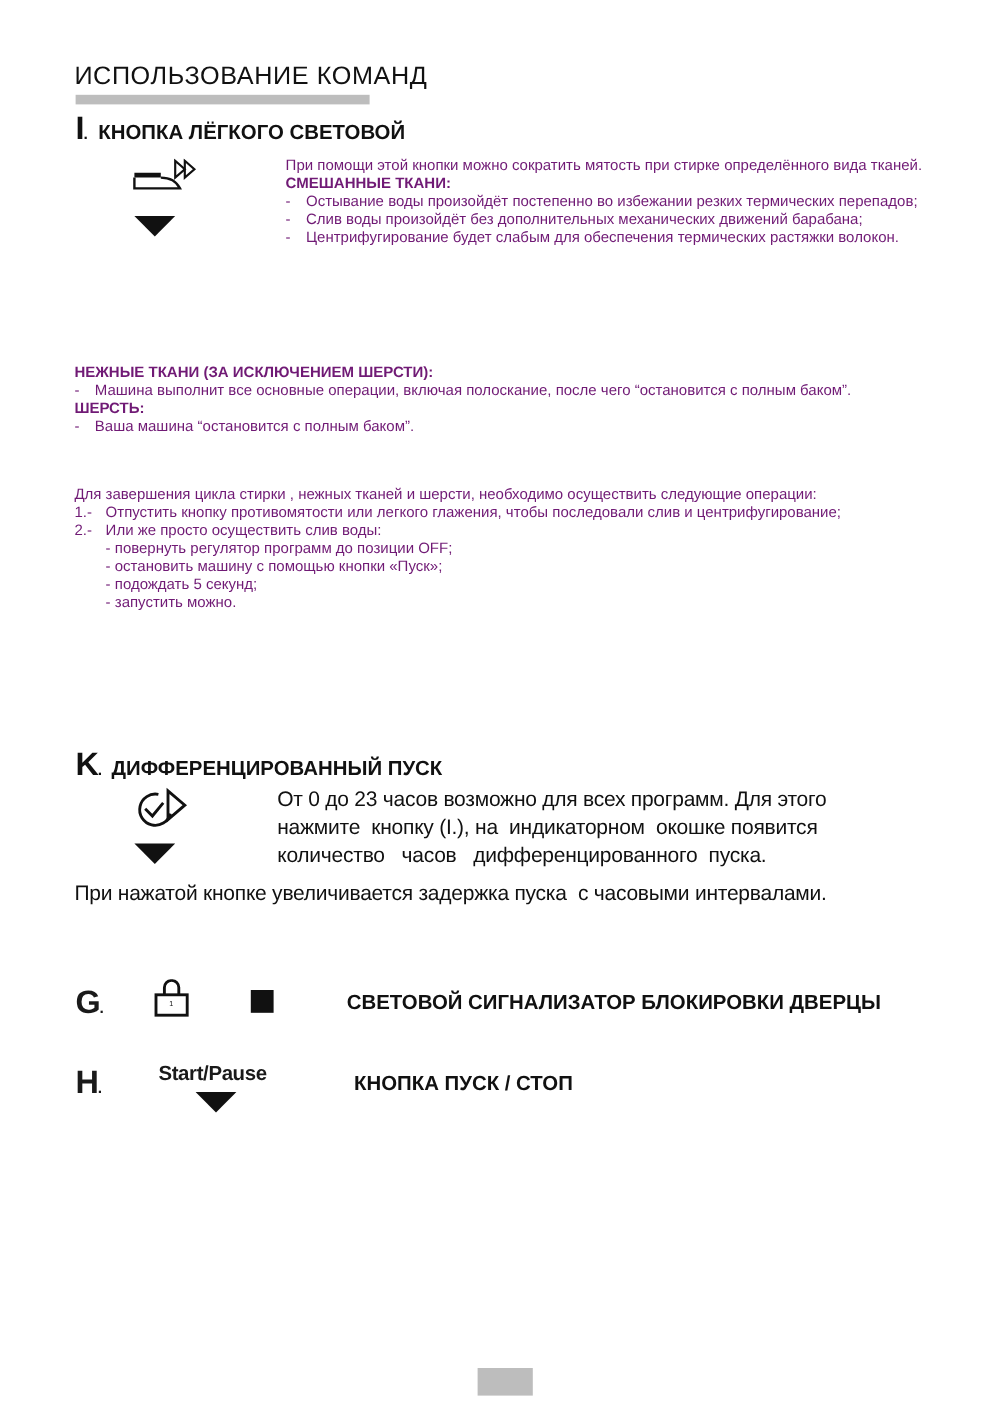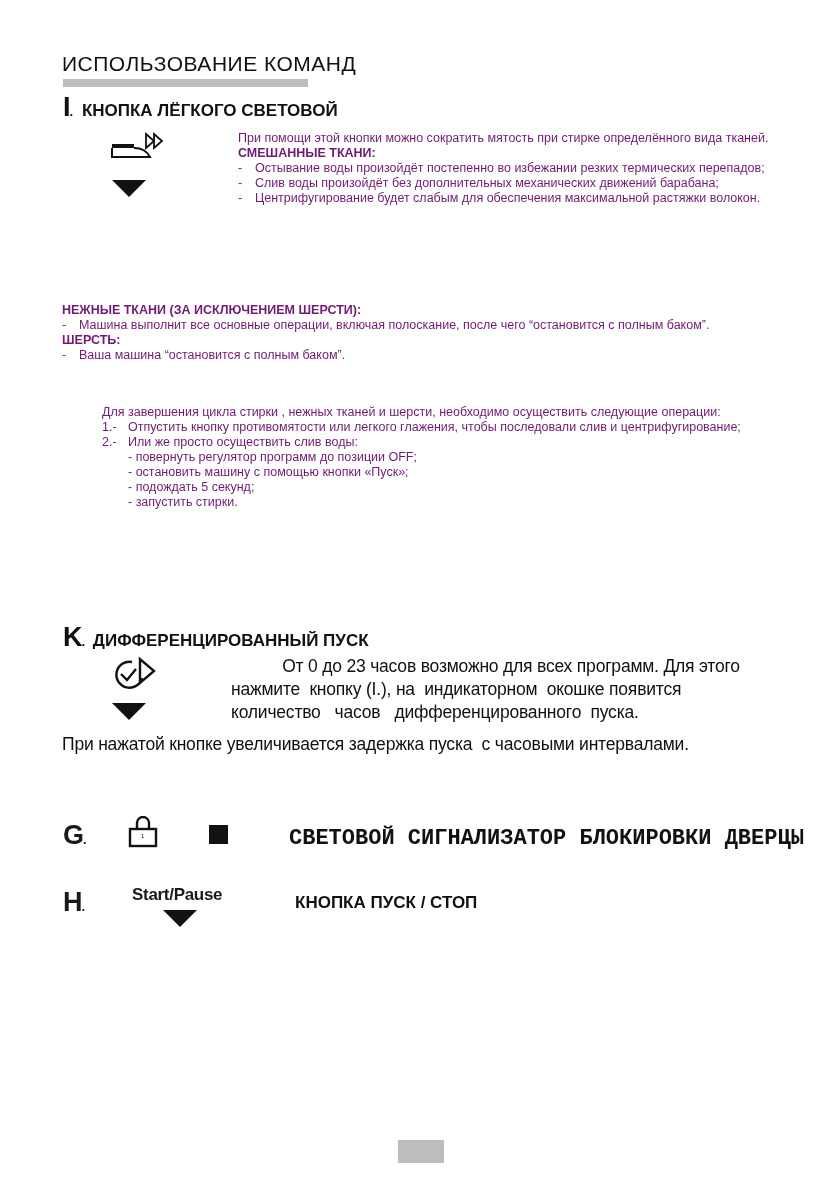--- a/index.html
+++ b/index.html
@@ -43,75 +43,75 @@
     <path d="M44 2 L52 9 L44 16 Z" fill="none" stroke="#111" stroke-width="1.8"></path>
   </svg>
 </div>
 <div class="abs tri" style="left:112px; top:180px;"></div>
 
 <div class="abs body-text" style="left:238px; top:131px; width:543px;">
   <div class="just">При помощи этой кнопки можно сократить мятость при стирке определённого вида тканей.</div>
   <div class="bold">СМЕШАННЫЕ ТКАНИ:</div>
   <div class="dash-item just"><span class="dash">-</span><span>Остывание воды произойдёт постепенно во избежании резких термических перепадов;</span></div>
   <div class="dash-item just"><span class="dash">-</span><span>Слив воды произойдёт без дополнительных механических движений барабана;</span></div>
-  <div class="dash-item just"><span class="dash">-</span><span>Центрифугирование будет слабым для обеспечения максимальной растяжки волокон.</span></div>
+  <div class="dash-item just"><span class="dash">-</span><span>Центрифугирование будет слабым для обеспечения термических растяжки волокон.</span></div>
 </div>
 
 <div class="abs body-text" style="left:62px; top:303px; width:720px;">
   <div class="bold">НЕЖНЫЕ ТКАНИ (ЗА ИСКЛЮЧЕНИЕМ ШЕРСТИ):</div>
   <div class="dash-item just"><span class="dash">-</span><span>Машина выполнит все основные операции, включая полоскание, после чего “остановится с полным баком”.</span></div>
   <div class="bold">ШЕРСТЬ:</div>
   <div class="dash-item"><span class="dash">-</span><span>Ваша машина “остановится с полным баком”.</span></div>
 </div>
 
-<div class="abs body-text" style="left:62px; top:405px; width:720px;margin-left:40px;">
+<div class="abs body-text" style="left:62px; top:405px; width:720px;">
   <div class="just">Для завершения цикла стирки , нежных тканей и шерсти, необходимо осуществить следующие операции:</div>
   <div class="num-item just"><span class="num">1.-</span><span>Отпустить кнопку противомятости или легкого глажения, чтобы последовали слив и центрифугирование;</span></div>
   <div class="num-item"><span class="num">2.-</span><span>Или же просто осуществить слив воды:</span></div>
   <div class="sub-list">
     <div>- повернуть регулятор программ до позиции OFF;</div>
     <div>- остановить машину с помощью кнопки «Пуск»;</div>
     <div>- подождать 5 секунд;</div>
-    <div>- запустить стирки.</div>
+    <div>- запустить можно.</div>
   </div>
 </div>
 
 <div class="abs sec-head" style="left:63px; top:622px;">
   <span class="sec-letter">K</span><span class="sec-letter-dot">.</span>
   <span style="margin-left:3px;">ДИФФЕРЕНЦИРОВАННЫЙ ПУСК</span>
 </div>
 
 <div class="abs" style="left:112px; top:656px; width:46px; height:36px;">
   <svg width="46" height="36" viewBox="0 0 46 36">
     <path d="M30 22 A13 13 0 1 1 20 6" fill="none" stroke="#111" stroke-width="2.4"></path>
     <path d="M9 18 L15 24 L24 13" fill="none" stroke="#111" stroke-width="2.4"></path>
     <path d="M28 3 L28 27 L42 15 Z" fill="none" stroke="#111" stroke-width="2.4"></path>
   </svg>
 </div>
 <div class="abs tri" style="left:112px; top:703px;"></div>
 
 <div class="abs big-text" style="left:231px; top:655px; width:560px;">
-  <div style="white-space:pre;text-align:center;">От 0 до 23 часов возможно для всех программ. Для этого</div>
+  <div style="white-space:pre;">От 0 до 23 часов возможно для всех программ. Для этого</div>
   <div style="white-space:pre;">нажмите  кнопку (I.), на  индикаторном  окошке появится</div>
   <div style="white-space:pre;">количество   часов   дифференцированного  пуска.</div>
 </div>
 <div class="abs big-text" style="left:62px; top:733px; width:730px; white-space:pre;">При нажатой кнопке увеличивается задержка пуска  с часовыми интервалами.</div>
 
 <div class="abs" style="left:63px; top:820px;">
   <span class="sec-letter">G</span><span class="sec-letter-dot">.</span>
 </div>
 <div class="abs" style="left:128px; top:816px; width:30px; height:32px;">
   <svg width="30" height="32" viewBox="0 0 30 32">
     <path d="M9 13 V7 A6 6 0 0 1 21 7 V13" fill="none" stroke="#111" stroke-width="2.4"></path>
     <rect x="2" y="13" width="26" height="17" fill="none" stroke="#111" stroke-width="2.4"></rect>
     <text x="13" y="22" font-size="6" font-family="Liberation Sans, sans-serif" fill="#111">1</text>
   </svg>
 </div>
 <div class="abs sq" style="left:209px; top:825px;"></div>
-<div class="abs sec-head" style="left:289px; top:826px; font-size:22px;font-family:Liberation Mono, monospace;">СВЕТОВОЙ СИГНАЛИЗАТОР БЛОКИРОВКИ ДВЕРЦЫ</div>
+<div class="abs sec-head" style="left:289px; top:826px; font-size:17px;">СВЕТОВОЙ СИГНАЛИЗАТОР БЛОКИРОВКИ ДВЕРЦЫ</div>
 
 <div class="abs" style="left:63px; top:887px;">
   <span class="sec-letter">H</span><span class="sec-letter-dot">.</span>
 </div>
 <div class="abs bold" style="left:132px; top:885px; font-size:17px; letter-spacing:-0.3px;">Start/Pause</div>
 <div class="abs tri" style="left:163px; top:910px;"></div>
 <div class="abs sec-head" style="left:295px; top:893px; font-size:17px;">КНОПКА ПУСК / СТОП</div>
 
 <div class="abs footer-box"></div>
 

